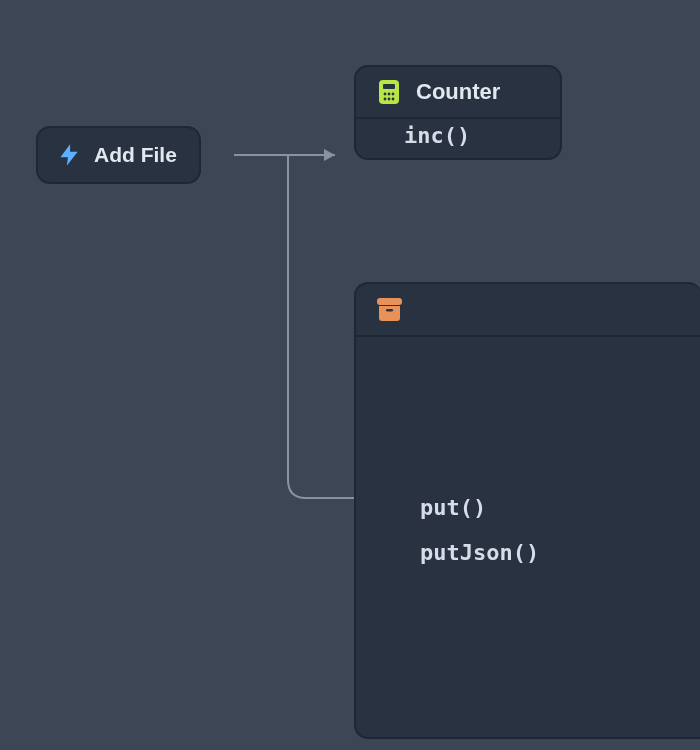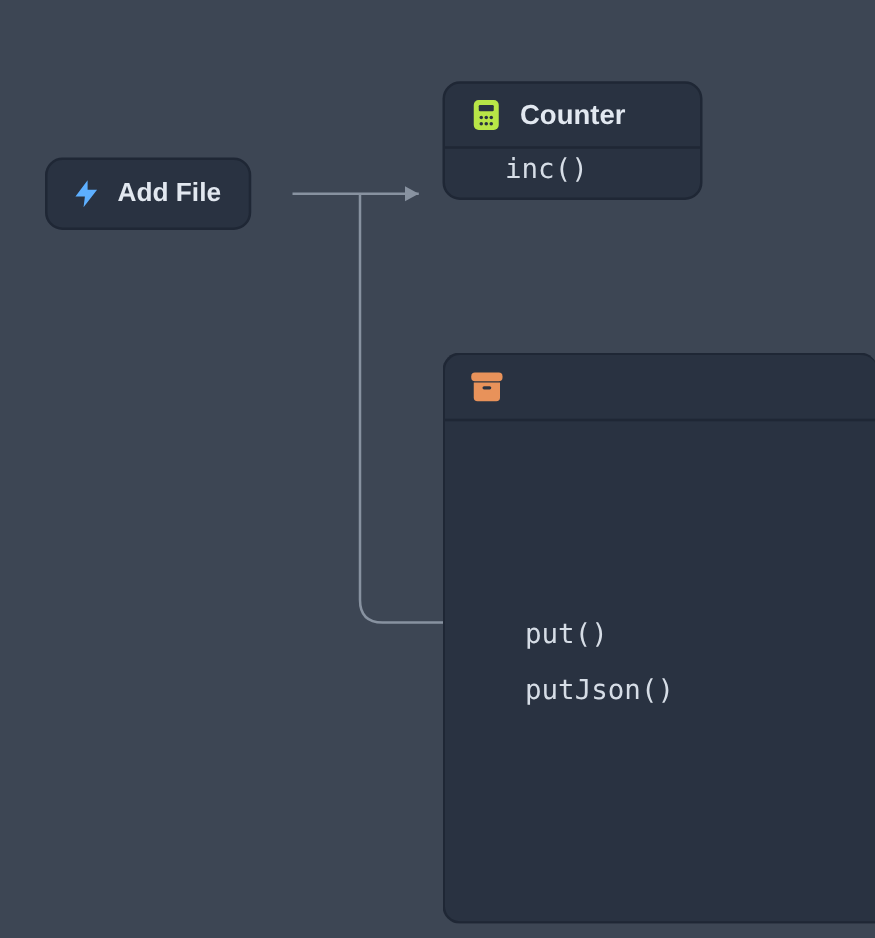--- a/index.html
+++ b/index.html
@@ -72,21 +72,21 @@
     }
     
     .node-body {
       padding: 0;
     }
     
     .method {
       color: #d6dde6;
       font-family: ui-monospace, 'SF Mono', Monaco, Menlo, monospace;
       font-size: 22px;
-      font-weight: 400;
+      font-weight: 700;
       padding: 12px 20px 14px 48px;
       display: block;
     }
     
     .method-spaced {
       padding-top: 4px;
       padding-bottom: 10px;
     }
     
     .method-large-pad {

